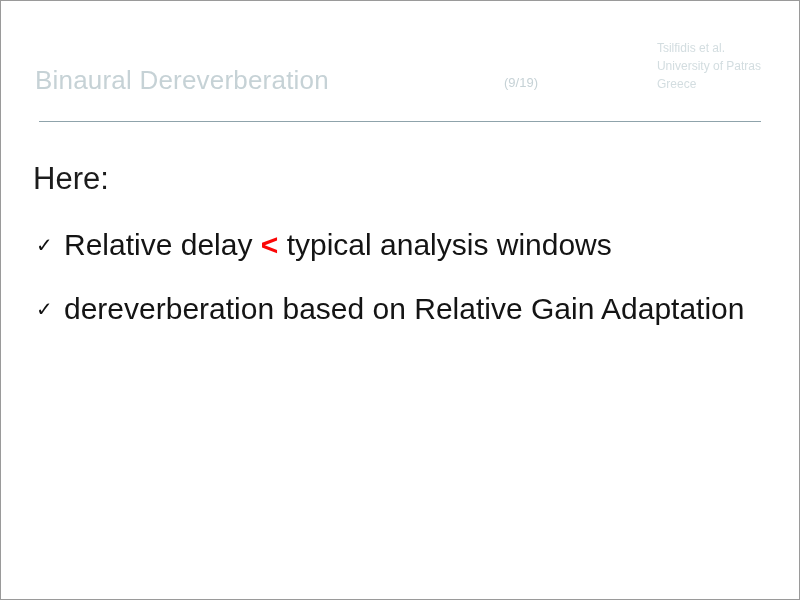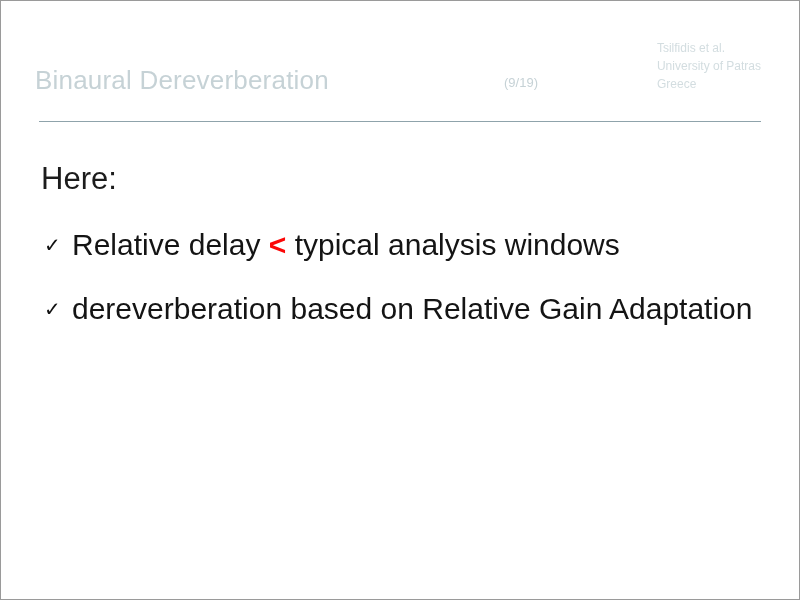--- a/index.html
+++ b/index.html
@@ -68,21 +68,21 @@
     left: 38px;
     top: 120px;
     width: 722px;
     height: 1px;
     background: #8fa3ab;
   }
 
   
   .slide-body {
     position: absolute;
-    left: 8px;
+    left: 0;
     top: 120px;
     width: 684px;
     height: 478px;
   }
   .body-heading {
     position: absolute;
     left: 32px;
     top: 40px;
     font-size: 31px;
     font-weight: 400;

